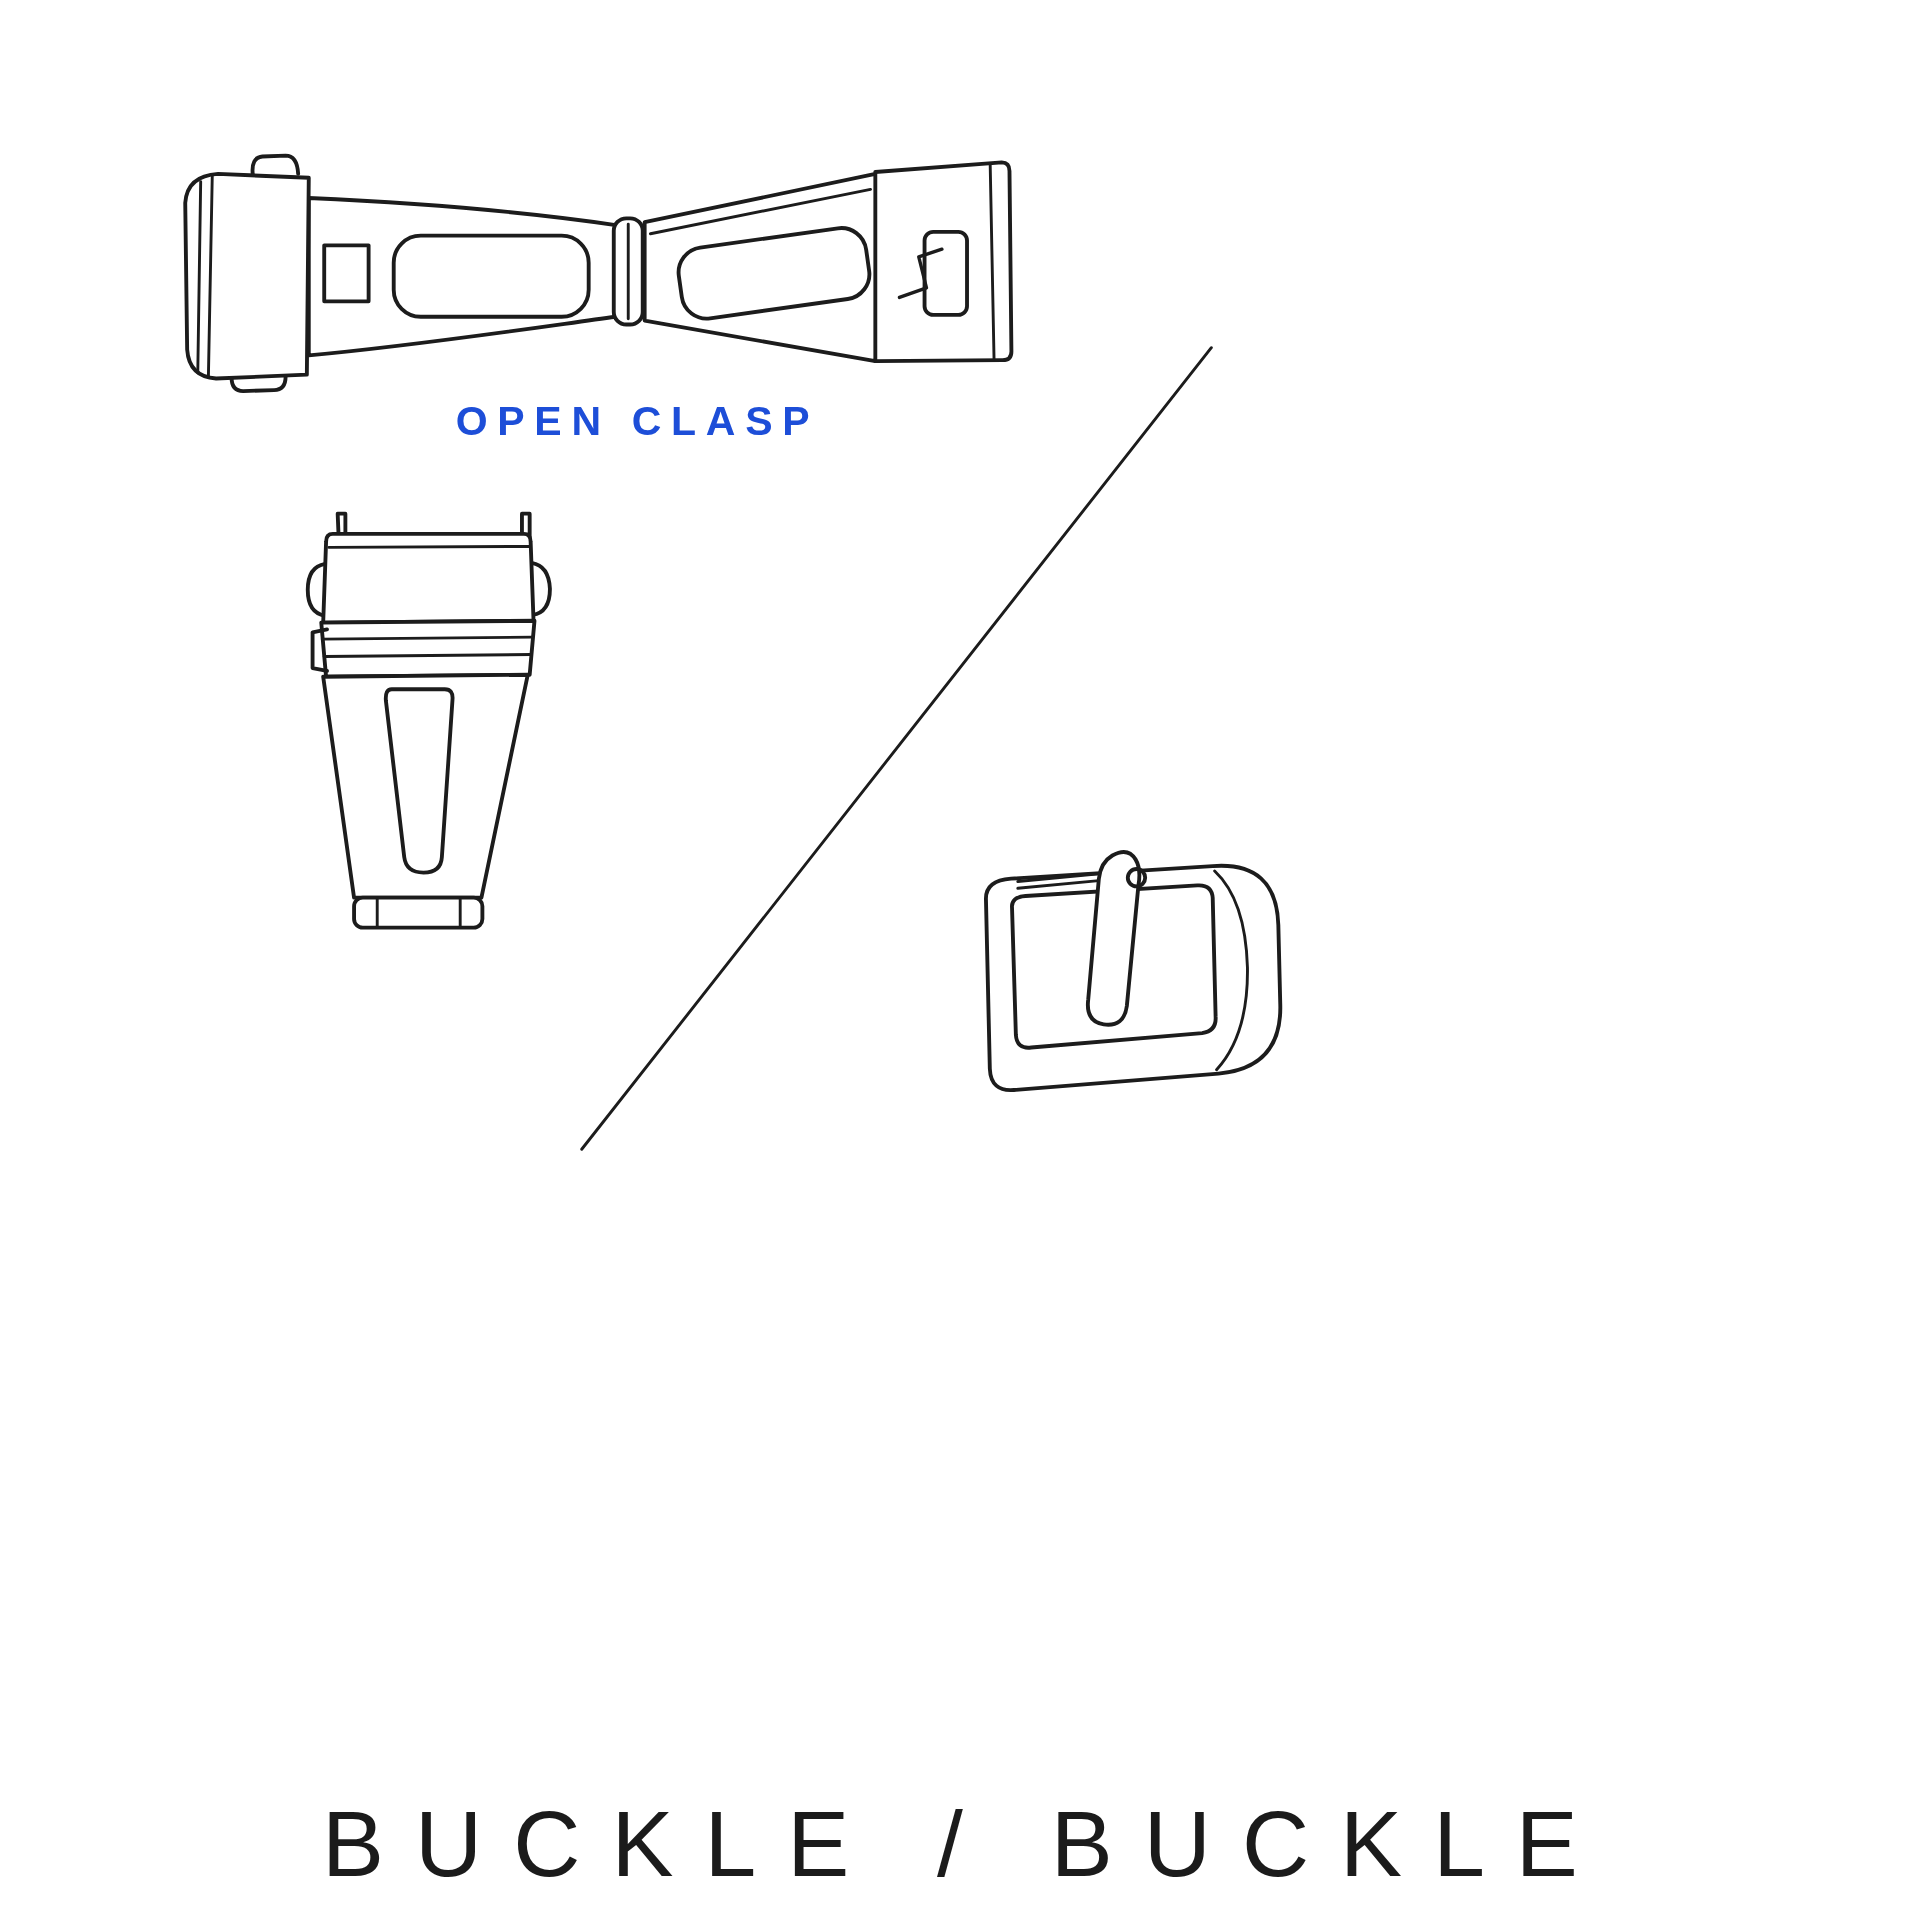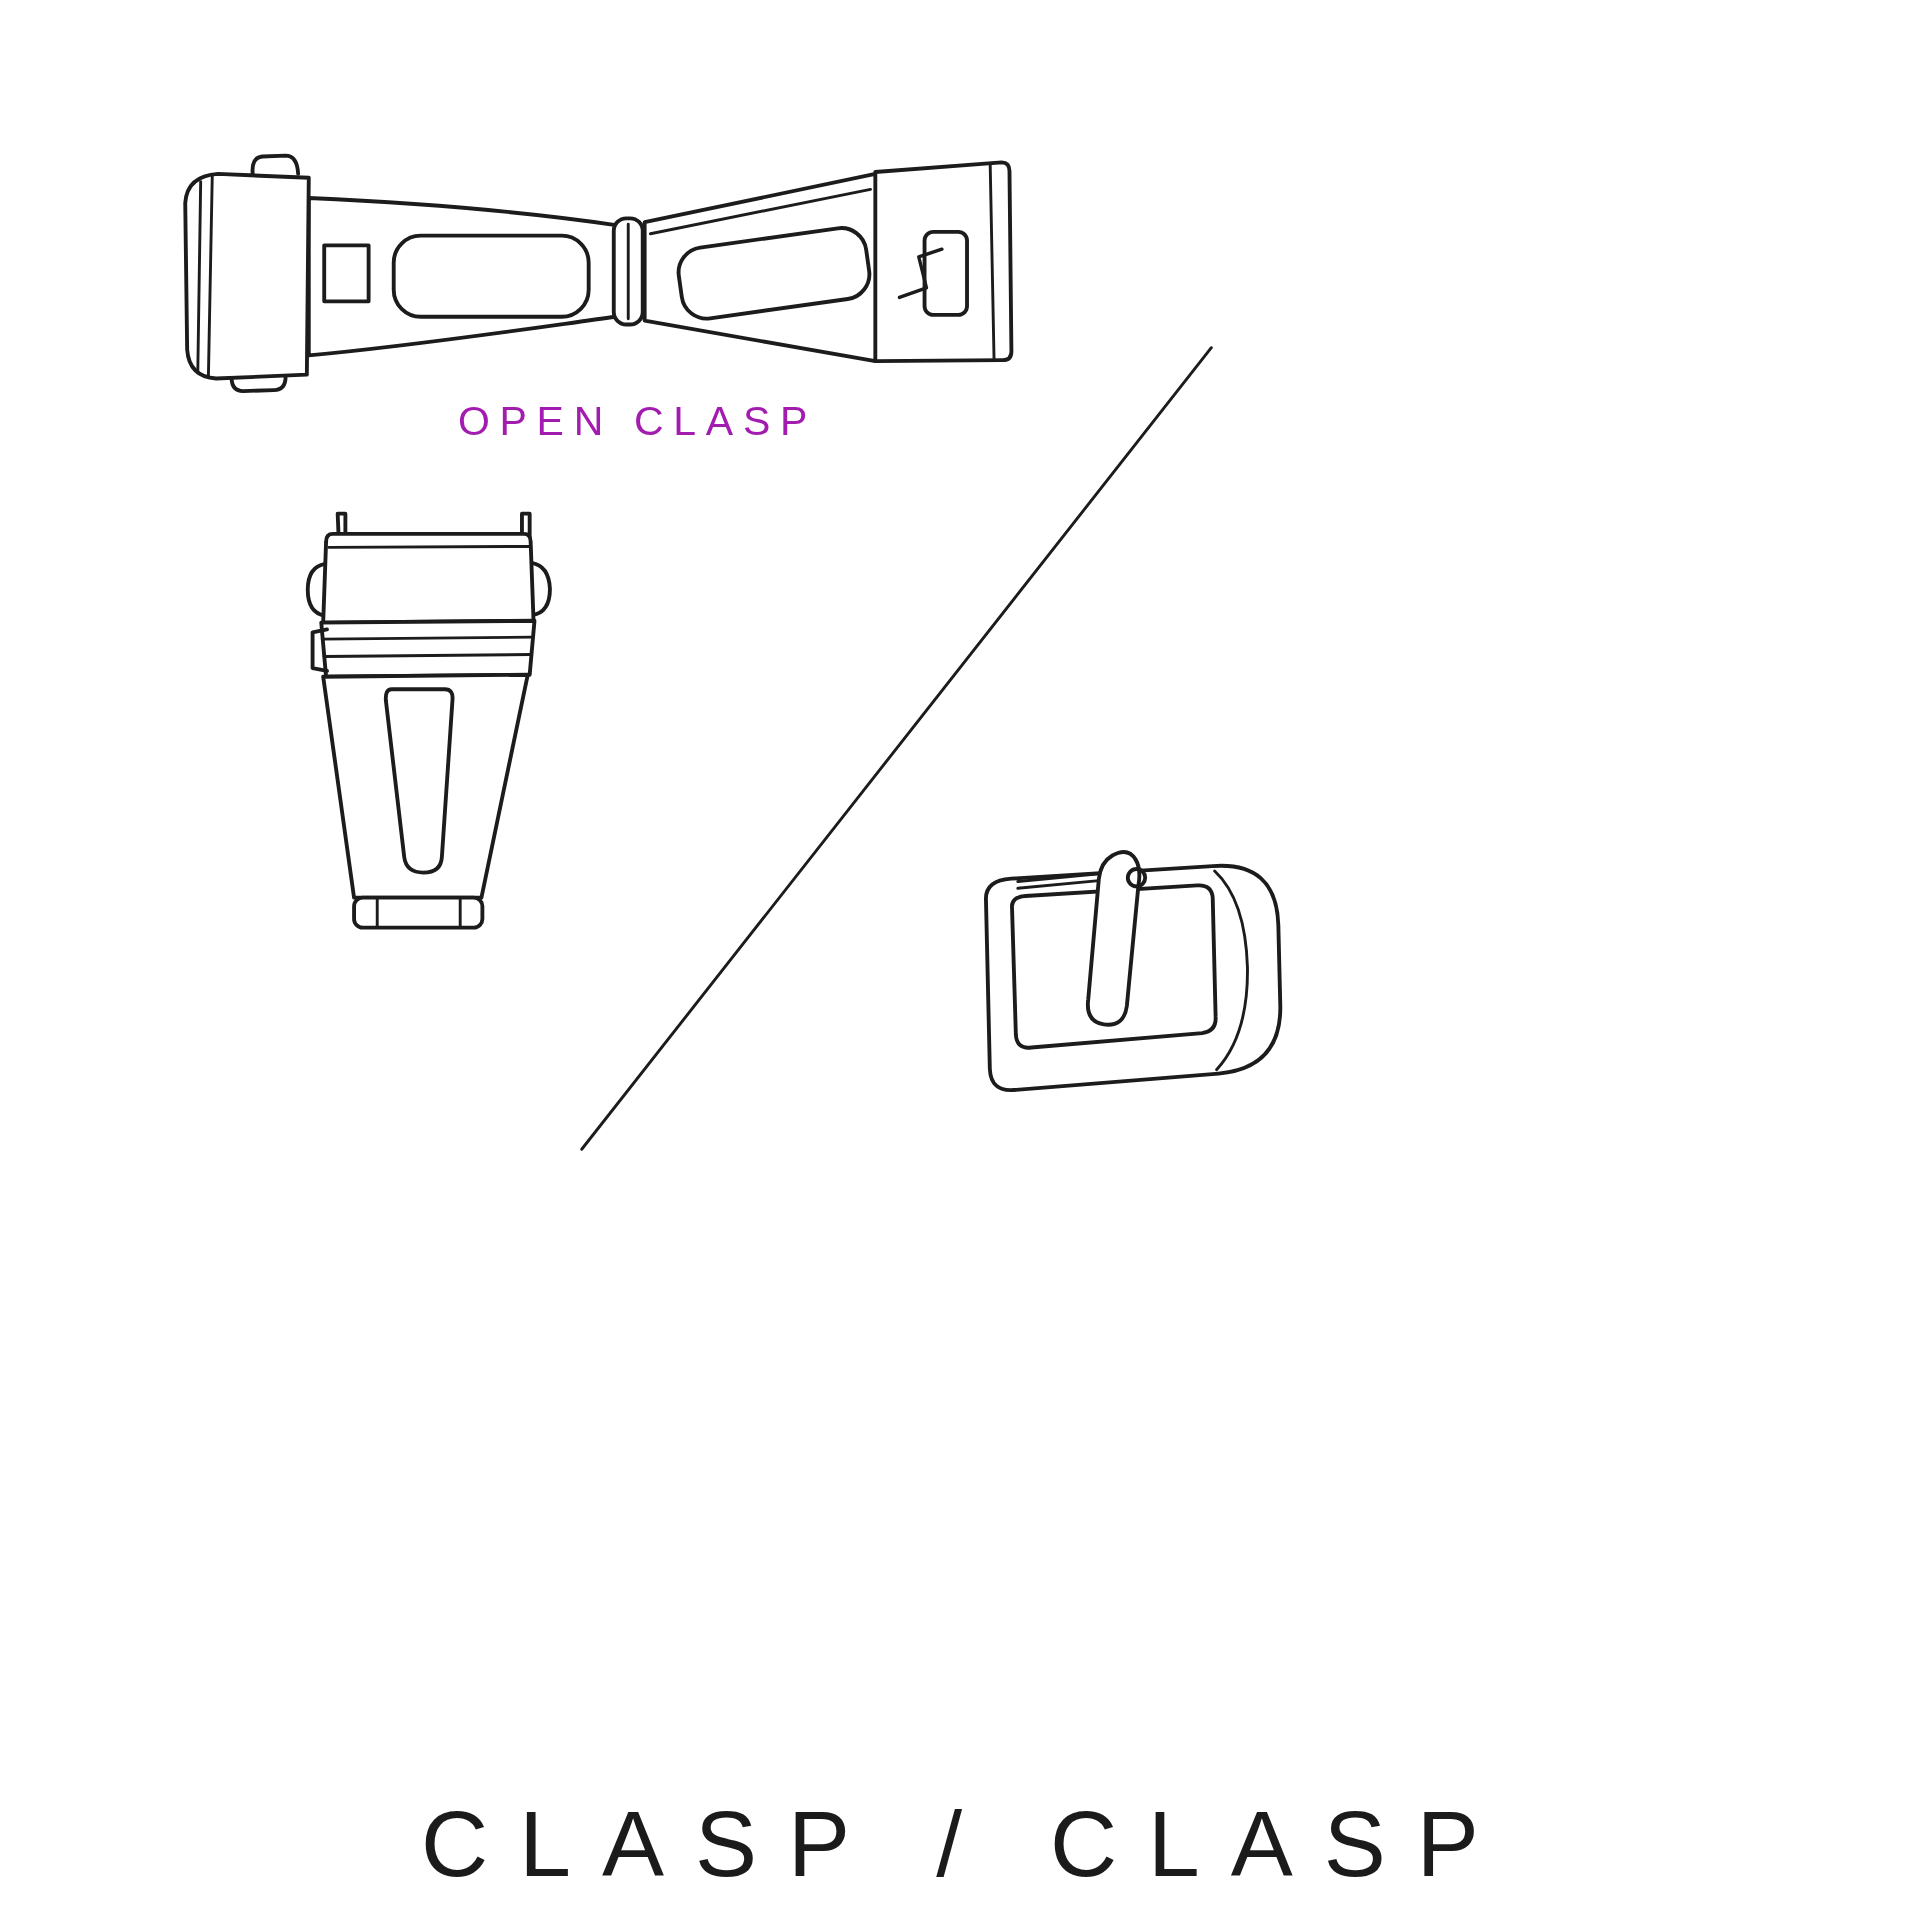--- a/index.html
+++ b/index.html
@@ -22,22 +22,22 @@
   .figure svg {
     display: block;
     width: 100%;
     height: 100%;
   }
   .caption {
     position: absolute;
     text-align: center;
     font-size: 41px;
     letter-spacing: 9.7px;
-    font-weight: 400;
-    color: #a21caf;
+    font-weight: 700;
+    color: #1d4ed8;
     white-space: nowrap;
   }
   .caption-open-clasp {
     left: 261px;
     top: 398px;
     width: 753px;
   }
   .caption-closed {
     left: 225px;
     top: 966px;
@@ -146,16 +146,16 @@
         <path d="M268,30 Q300,60 302,130 Q303,200 270,236" fill="none" stroke-width="3"></path>
 
         <path d="M64,41 L148,33 M64,48 L148,40" fill="none" stroke-width="3"></path>
 
         <path d="M162,14 Q178,5 186,18 Q192,28 189,45 L177,170 Q174,192 153,189 Q134,186 137,163 L148,38 Q150,21 162,14 Z"></path>
         <circle cx="187" cy="37" r="9" fill="none"></circle>
       </g>
     </svg>
   </div>
 
-  <div class="diagram-title">CLASP / CLASP</div>
+  <div class="diagram-title">BUCKLE / BUCKLE</div>
 
 </div>
 
 
 </body></html>

